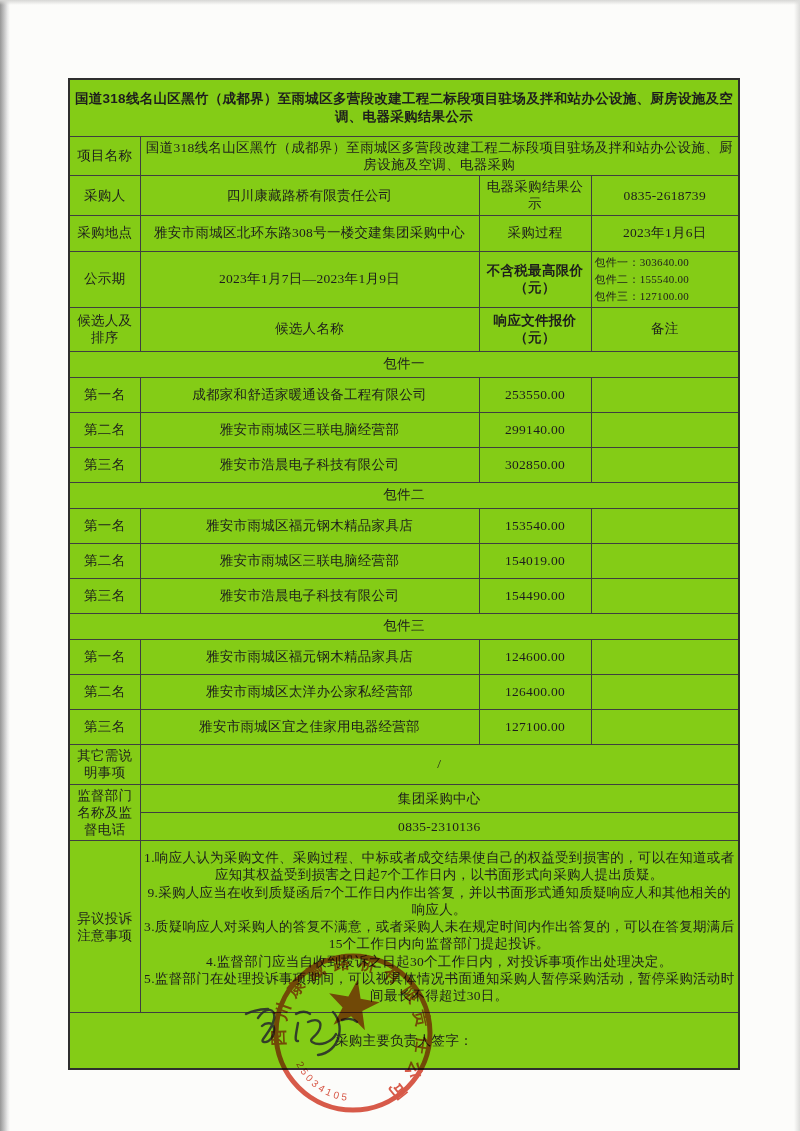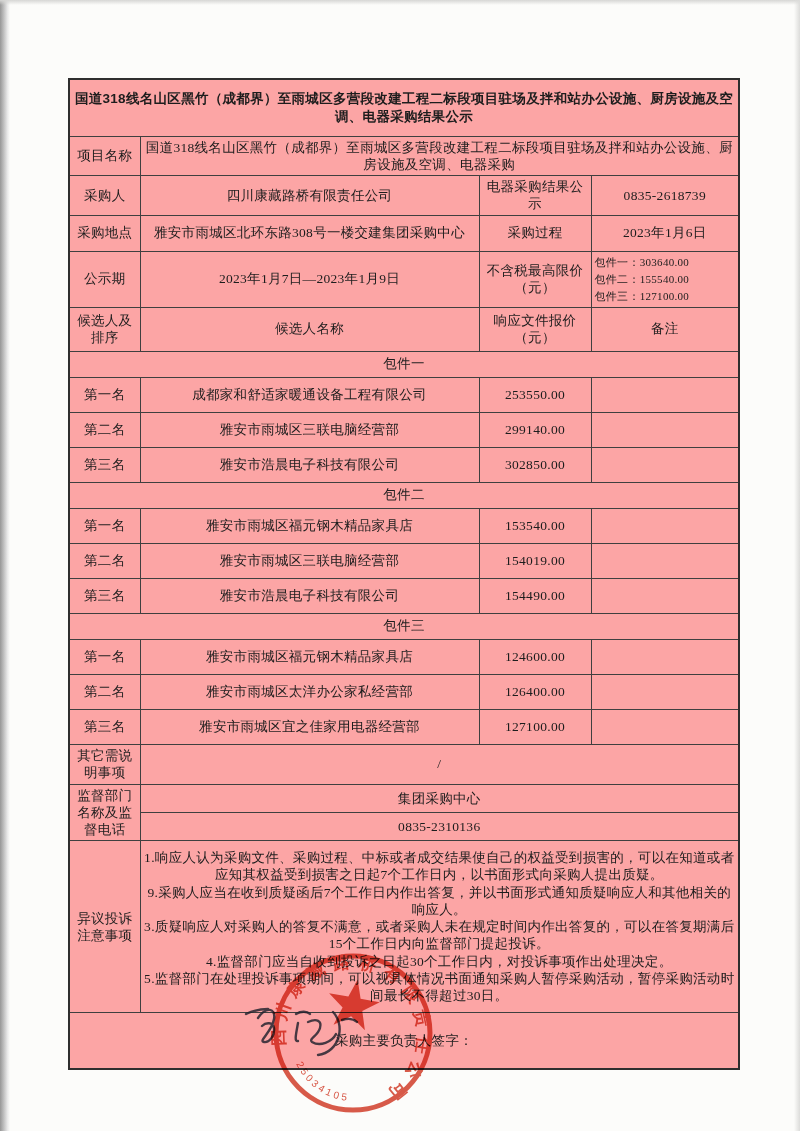--- a/index.html
+++ b/index.html
@@ -9,36 +9,36 @@
   }
   .edge-left{position:absolute;left:0;top:0;width:10px;height:1131px;
     background:linear-gradient(90deg,#969696 0%,#c2c2c2 40%,#e9e9e9 75%,rgba(252,252,250,0) 100%);}
   .edge-top{position:absolute;left:0;top:0;width:800px;height:5px;
     background:linear-gradient(180deg,#d7d7d5 0%,rgba(252,252,250,0) 100%);}
   .edge-right{position:absolute;right:0;top:0;width:6px;height:1131px;
     background:linear-gradient(270deg,#dcdcda 0%,rgba(252,252,250,0) 100%);}
 
   table.doc{
     position:absolute;left:68px;top:78px;width:670px;
-    border-collapse:collapse;table-layout:fixed;background:#fca5a5;
+    border-collapse:collapse;table-layout:fixed;background:#84cc16;
     border:2.5px solid #2e2e2e;
   }
   table.doc td{
     border:1.5px solid #3f3f3f;
     font-size:13.5px;line-height:1.28;letter-spacing:.3px;
     text-align:center;vertical-align:middle;padding:2px 3px;
     overflow:hidden;
   }
   .title-cell{
     font-family:"Liberation Sans","DejaVu Sans",sans-serif;
     font-weight:bold;font-size:21px;line-height:1.38;letter-spacing:.5px;
     padding:3px 4px;
   }
   .proj-cell{font-size:12.5px;line-height:1.3;padding:1px 44px;}
-  .prewrap{white-space:pre-line;}
+  .prewrap{white-space:pre-line;font-weight:bold;}
   .limit-lines div{font-size:11px;line-height:17px;text-align:left;}
   .objection-cell{text-align:left;font-size:13px;line-height:18.6px;padding:4px 8px 4px 9px;margin-top:29px;}
   .sign-cell{text-align:left;padding-left:9px;font-size:13.5px;margin-left:28px;}
   .band-cell{height:21px;padding:0 3px;}
 
   .sig-svg{position:absolute;left:238px;top:992px;width:135px;height:75px;opacity:.92;}
   .seal-svg{position:absolute;left:270px;top:950px;width:166px;height:166px;
     mix-blend-mode:multiply;opacity:.87;}
 </style>
 </head>

